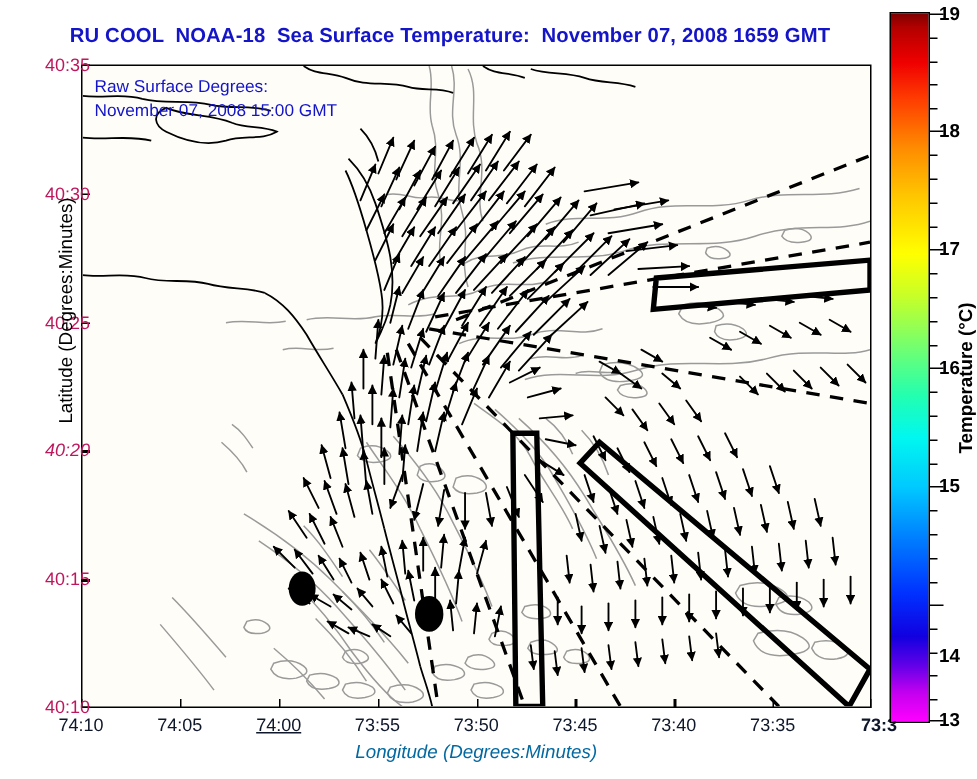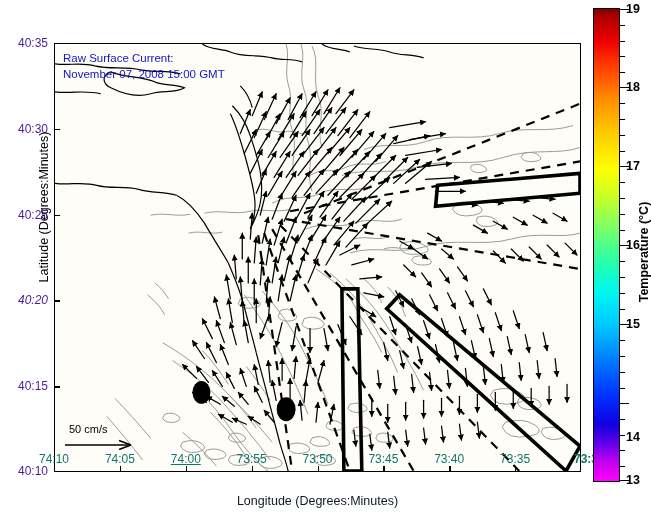--- a/index.html
+++ b/index.html
@@ -61,41 +61,42 @@
     color: #000;
     font-size: 11px;
     white-space: nowrap;
   }
   #veckey .klabel { display:block; margin-left: 8px; margin-bottom: 2px; }
 
   
   .tick { position: absolute; background: #000; }
   .xtlabel {
     position: absolute;
-    top: 452px;
+    top: 476px;
     font-size: 12px;
-    color: #0f766e;
+    color: #0f172a;
     transform: translateX(-50%);
     white-space: nowrap;
   }
   .ytlabel {
     position: absolute;
-    left: 48px;
+    left: 60px;
     font-size: 12px;
-    color: #4c1d95;
+    color: #be185d;
     transform: translate(-100%, -50%);
     white-space: nowrap;
   }
   #xaxis-title {
     position: absolute;
     left: 54px; top: 494px;
     width: 527px;
     text-align: center;
     font-size: 12.5px;
-    color: #0f172a;
+    color: #0369a1;
+    font-style: italic;
   }
   #yaxis-title {
     position: absolute;
     left: -86px; top: 200px;
     width: 260px;
     text-align: center;
     font-size: 12.5px;
     color: #000;
     transform: rotate(-90deg);
     transform-origin: center center;
@@ -152,20 +153,21 @@
     transform: rotate(-90deg);
     transform-origin: center center;
     white-space: nowrap;
   }
 </style>
 </head>
 <body>
 
 <div id="root">
 
+  <div id="title">RU COOL  NOAA-18  Sea Surface Temperature:  November 07, 2008 1659 GMT</div>
 
   <div id="plot">
 
     <svg id="plotsvg" viewBox="0 0 527 429" preserveAspectRatio="none">
 
       <g fill="none" stroke="#9a9a9a" stroke-width="1">
         <path d="M232,0 C236,14 230,26 234,40 C240,58 232,70 238,86 C244,104 236,118 240,134"></path>
         <path d="M247,0 C252,16 244,30 250,46 C257,64 248,80 254,98 C260,116 252,130 258,148"></path>
         <path d="M258,2 C266,18 258,34 264,52 C272,70 262,88 268,104"></path>
         <path d="M204,86 C214,84 222,90 230,88 C240,86 246,92 254,90"></path>
@@ -509,30 +511,23 @@
             <path d="M424,380 L426,396"></path>
         </g>
       </g>
 
       <g fill="#000000">
         <ellipse cx="147" cy="350" rx="9" ry="11.5"></ellipse>
         <ellipse cx="232" cy="367" rx="9.5" ry="12"></ellipse>
       </g>
     </svg>
 
-    <div id="annot"><span>Raw Surface Current:</span>
+    <div id="annot"><span>Raw Surface Degrees:</span>
 <span>November 07, 2008 15:00 GMT</span></div>
 
-    <div id="veckey">
-      <span class="klabel">50 cm/s</span>
-      <svg width="80" height="16">
-        <line x1="4" y1="8" x2="70" y2="8" stroke="#000" stroke-width="1.4"></line>
-        <path d="M70,8 L58,3.5 M70,8 L58,12.5" stroke="#000" stroke-width="1.4" fill="none"></path>
-      </svg>
-    </div>
   </div>
 
   <div>
     <div class="tick" style="left:54px;  top:466px; width:1.4px; height:6px;"></div>
     <div class="tick" style="left:119.9px;top:466px; width:1.4px; height:6px;"></div>
     <div class="tick" style="left:185.8px;top:466px; width:1.4px; height:6px;"></div>
     <div class="tick" style="left:251.6px;top:466px; width:1.4px; height:6px;"></div>
     <div class="tick" style="left:317.5px;top:466px; width:1.4px; height:6px;"></div>
     <div class="tick" style="left:383.4px;top:466px; width:1.4px; height:6px;"></div>
     <div class="tick" style="left:449.2px;top:466px; width:1.4px; height:6px;"></div>

